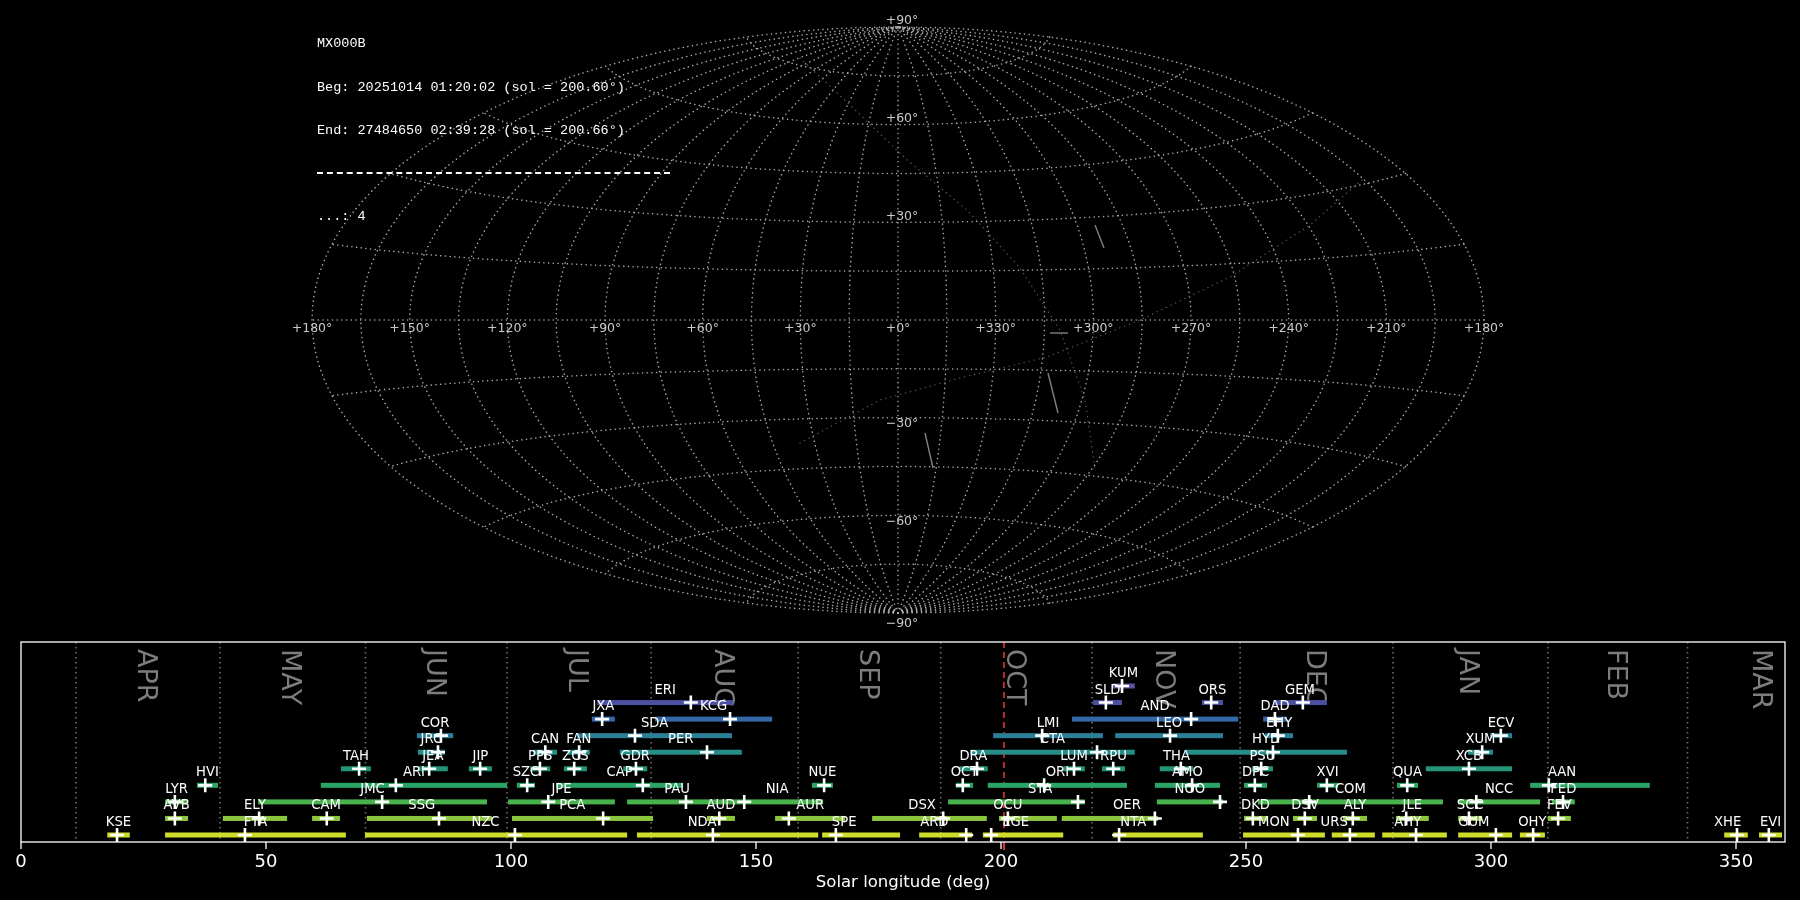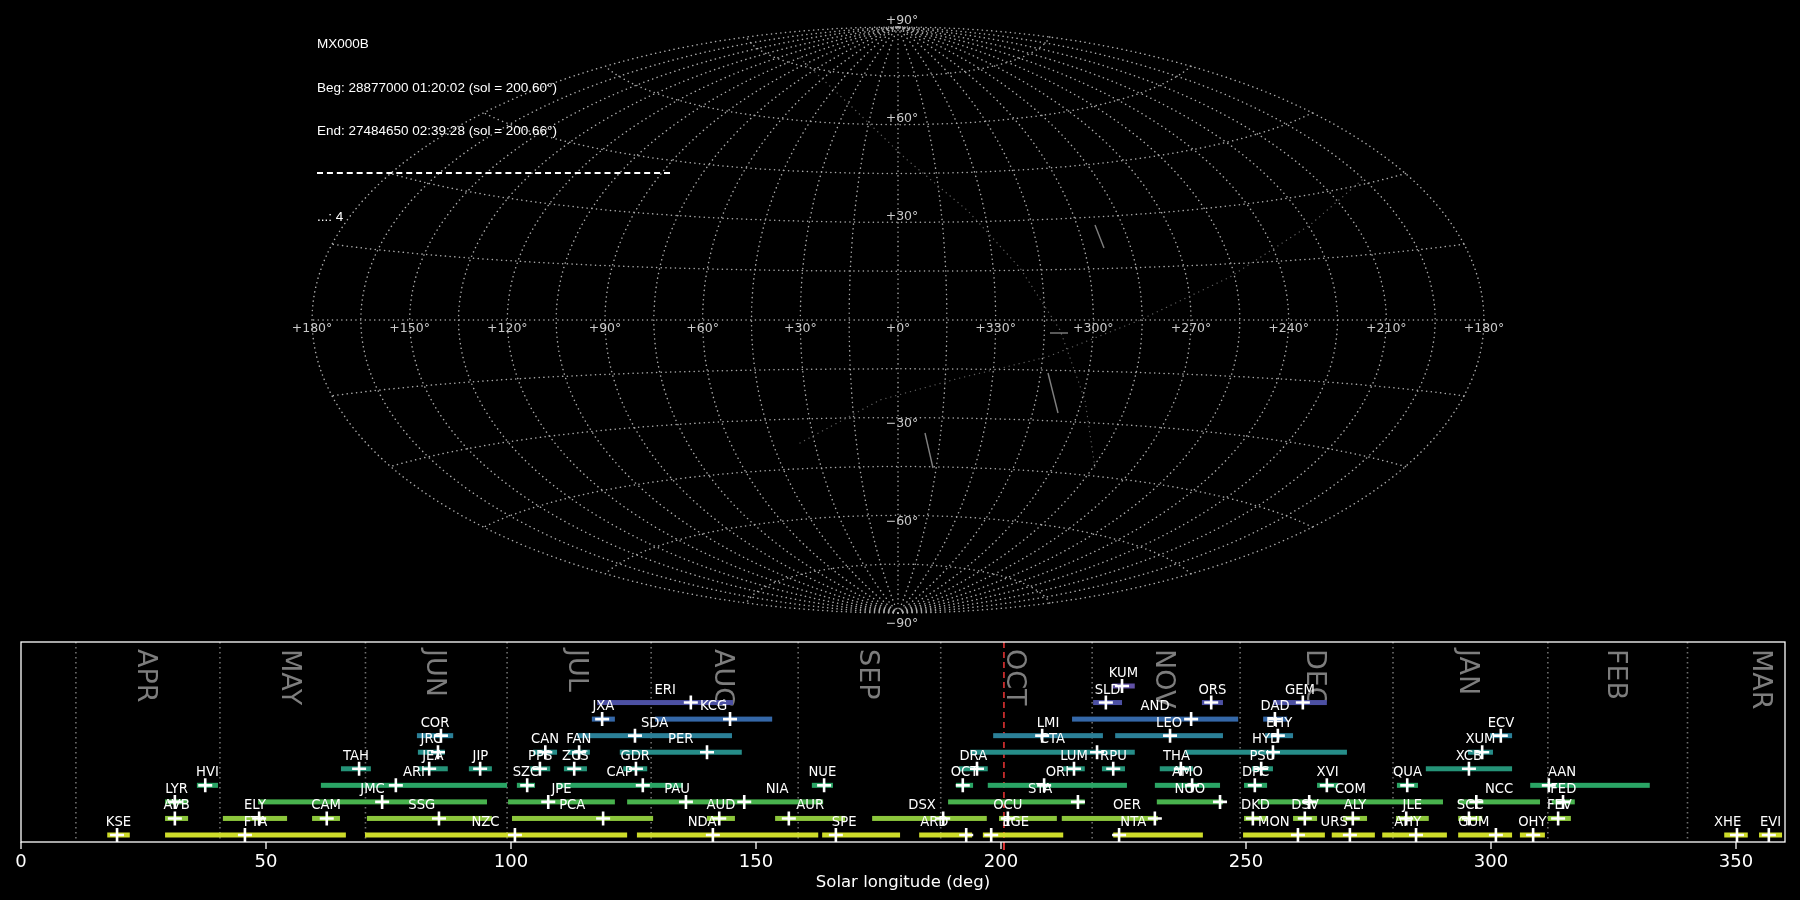--- a/index.html
+++ b/index.html
@@ -1,31 +1,31 @@
 <!DOCTYPE html>
 <html><head>
 <meta charset="utf-8">
 <style>
   html,body{margin:0;padding:0;background:#000;}
   #app{position:relative;width:1800px;height:900px;background:#000;overflow:hidden;
        font-family:"DejaVu Sans",sans-serif;}
   #hdr{position:absolute;left:317px;top:8px;color:#fff;
-       font-family:Liberation Sans, sans-serif;font-size:13.5px;line-height:14.5px;
+       font-family:Liberation Mono, monospace;font-size:13.5px;line-height:14.5px;
        white-space:pre;}
   #hdr .sep{width:353px;height:0;border-top:2px dashed #fff;margin:4px 0 7px 0;}
   svg text{font-family:"DejaVu Sans",sans-serif;}
 </style>
 </head>
 <body>
 
 <div id="app">
 
   <div id="hdr">
     <div>MX000B</div>
-    <div>Beg: 28877000 01:20:02 (sol = 200.60°)</div>
+    <div>Beg: 20251014 01:20:02 (sol = 200.60°)</div>
     <div>End: 27484650 02:39:28 (sol = 200.66°)</div>
     <div class="sep"></div>
     <div>...: 4</div>
   </div>
 
   <svg id="scene" width="1800" height="900" viewBox="0 0 1800 900">
     <g id="g-map">
         <polyline points="1049.7,603.0 1049.2,602.2 1048.7,601.4 1048.2,600.6 1047.6,599.8 1047.0,599.0 1046.3,598.2 1045.6,597.5 1044.8,596.7 1044.1,595.9 1043.2,595.2 1042.4,594.4 1041.5,593.7 1040.5,593.0 1039.6,592.3 1038.6,591.5 1037.5,590.8 1036.4,590.1 1035.3,589.5 1034.2,588.8 1033.0,588.1 1031.8,587.4 1030.6,586.8 1029.3,586.1 1028.0,585.5 1026.6,584.9 1025.3,584.2 1023.9,583.6 1022.5,583.0 1021.0,582.4 1019.5,581.8 1018.0,581.3 1016.5,580.7 1014.9,580.1 1013.3,579.6 1011.7,579.0 1010.1,578.5 1008.4,578.0 1006.7,577.5 1005.0,577.0 1003.3,576.5 1001.5,576.0 999.8,575.5 998.0,575.1 996.1,574.6 994.3,574.1 992.4,573.7 990.6,573.3 988.7,572.9 986.8,572.5 984.8,572.1 982.9,571.7 980.9,571.3 978.9,570.9 976.9,570.6 974.9,570.2 972.9,569.9 970.8,569.5 968.8,569.2 966.7,568.9 964.6,568.6 962.5,568.3 960.4,568.0 958.3,567.8 956.1,567.5 954.0,567.3 951.8,567.0 949.7,566.8 947.5,566.6 945.3,566.3 943.1,566.1 940.9,566.0 938.7,565.8 936.5,565.6 934.3,565.4 932.0,565.3 929.8,565.1 927.5,565.0 925.3,564.9 923.0,564.8 920.8,564.7 918.5,564.6 916.2,564.5 914.0,564.4 911.7,564.3 909.4,564.3 907.1,564.2 904.8,564.2 902.6,564.2 900.3,564.2 898.0,564.2 895.7,564.2 893.4,564.2 891.2,564.2 888.9,564.2 886.6,564.3 884.3,564.3 882.0,564.4 879.8,564.5 877.5,564.6 875.2,564.7 873.0,564.8 870.7,564.9 868.5,565.0 866.2,565.1 864.0,565.3 861.7,565.4 859.5,565.6 857.3,565.8 855.1,566.0 852.9,566.1 850.7,566.3 848.5,566.6 846.3,566.8 844.2,567.0 842.0,567.3 839.9,567.5 837.7,567.8 835.6,568.0 833.5,568.3 831.4,568.6 829.3,568.9 827.2,569.2 825.2,569.5 823.1,569.9 821.1,570.2 819.1,570.6 817.1,570.9 815.1,571.3 813.1,571.7 811.2,572.1 809.2,572.5 807.3,572.9 805.4,573.3 803.6,573.7 801.7,574.1 799.9,574.6 798.0,575.1 796.2,575.5 794.5,576.0 792.7,576.5 791.0,577.0 789.3,577.5 787.6,578.0 785.9,578.5 784.3,579.0 782.7,579.6 781.1,580.1 779.5,580.7 778.0,581.3 776.5,581.8 775.0,582.4 773.5,583.0 772.1,583.6 770.7,584.2 769.4,584.9 768.0,585.5 766.7,586.1 765.4,586.8 764.2,587.4 763.0,588.1 761.8,588.8 760.7,589.5 759.6,590.1 758.5,590.8 757.4,591.5 756.4,592.3 755.5,593.0 754.5,593.7 753.6,594.4 752.8,595.2 751.9,595.9 751.2,596.7 750.4,597.5 749.7,598.2 749.0,599.0 748.4,599.8 747.8,600.6 747.3,601.4 746.8,602.2 746.3,603.0" fill="none" stroke="#ababab" stroke-width="1.5" stroke-dasharray="0.1 4.6" stroke-linecap="round"></polyline>
         <polyline points="1191.0,573.7 1189.3,572.3 1187.6,571.0 1185.8,569.6 1184.0,568.3 1182.1,566.9 1180.1,565.6 1178.0,564.4 1176.0,563.1 1173.8,561.8 1171.6,560.6 1169.4,559.4 1167.1,558.2 1164.7,557.0 1162.3,555.9 1159.8,554.8 1157.3,553.6 1154.8,552.5 1152.2,551.5 1149.6,550.4 1146.9,549.4 1144.2,548.3 1141.4,547.3 1138.6,546.3 1135.7,545.4 1132.9,544.4 1129.9,543.5 1127.0,542.6 1124.0,541.7 1121.0,540.8 1117.9,539.9 1114.8,539.1 1111.7,538.2 1108.5,537.4 1105.4,536.6 1102.1,535.8 1098.9,535.1 1095.6,534.3 1092.3,533.6 1089.0,532.8 1085.7,532.1 1082.3,531.5 1078.9,530.8 1075.5,530.1 1072.0,529.5 1068.5,528.9 1065.0,528.2 1061.5,527.7 1058.0,527.1 1054.4,526.5 1050.9,526.0 1047.3,525.4 1043.7,524.9 1040.0,524.4 1036.4,523.9 1032.7,523.4 1029.1,523.0 1025.4,522.5 1021.6,522.1 1017.9,521.7 1014.2,521.2 1010.4,520.9 1006.7,520.5 1002.9,520.1 999.1,519.8 995.3,519.4 991.5,519.1 987.7,518.8 983.9,518.5 980.0,518.2 976.2,517.9 972.3,517.7 968.5,517.4 964.6,517.2 960.7,517.0 956.8,516.8 952.9,516.6 949.0,516.4 945.1,516.3 941.2,516.1 937.3,516.0 933.4,515.9 929.5,515.7 925.5,515.7 921.6,515.6 917.7,515.5 913.7,515.4 909.8,515.4 905.9,515.4 901.9,515.3 898.0,515.3 894.1,515.3 890.1,515.4 886.2,515.4 882.3,515.4 878.3,515.5 874.4,515.6 870.5,515.7 866.5,515.7 862.6,515.9 858.7,516.0 854.8,516.1 850.9,516.3 847.0,516.4 843.1,516.6 839.2,516.8 835.3,517.0 831.4,517.2 827.5,517.4 823.7,517.7 819.8,517.9 816.0,518.2 812.1,518.5 808.3,518.8 804.5,519.1 800.7,519.4 796.9,519.8 793.1,520.1 789.3,520.5 785.6,520.9 781.8,521.2 778.1,521.7 774.4,522.1 770.6,522.5 766.9,523.0 763.3,523.4 759.6,523.9 756.0,524.4 752.3,524.9 748.7,525.4 745.1,526.0 741.6,526.5 738.0,527.1 734.5,527.7 731.0,528.2 727.5,528.9 724.0,529.5 720.5,530.1 717.1,530.8 713.7,531.5 710.3,532.1 707.0,532.8 703.7,533.6 700.4,534.3 697.1,535.1 693.9,535.8 690.6,536.6 687.5,537.4 684.3,538.2 681.2,539.1 678.1,539.9 675.0,540.8 672.0,541.7 669.0,542.6 666.1,543.5 663.1,544.4 660.3,545.4 657.4,546.3 654.6,547.3 651.8,548.3 649.1,549.4 646.4,550.4 643.8,551.5 641.2,552.5 638.7,553.6 636.2,554.8 633.7,555.9 631.3,557.0 628.9,558.2 626.6,559.4 624.4,560.6 622.2,561.8 620.0,563.1 618.0,564.4 615.9,565.6 613.9,566.9 612.0,568.3 610.2,569.6 608.4,571.0 606.7,572.3 605.0,573.7" fill="none" stroke="#ababab" stroke-width="1.5" stroke-dasharray="0.1 4.6" stroke-linecap="round"></polyline>
         <polyline points="1312.4,527.2 1309.1,525.6 1305.7,524.0 1302.3,522.4 1298.9,520.9 1295.3,519.4 1291.8,518.0 1288.1,516.5 1284.5,515.1 1280.7,513.8 1277.0,512.4 1273.1,511.1 1269.3,509.8 1265.4,508.5 1261.4,507.3 1257.4,506.0 1253.4,504.9 1249.3,503.7 1245.2,502.5 1241.1,501.4 1236.9,500.3 1232.7,499.2 1228.4,498.2 1224.1,497.2 1219.8,496.1 1215.5,495.2 1211.1,494.2 1206.7,493.2 1202.3,492.3 1197.9,491.4 1193.4,490.5 1188.9,489.7 1184.3,488.8 1179.8,488.0 1175.2,487.2 1170.6,486.4 1166.0,485.6 1161.4,484.9 1156.7,484.1 1152.0,483.4 1147.3,482.7 1142.6,482.0 1137.9,481.4 1133.1,480.7 1128.3,480.1 1123.6,479.5 1118.7,478.9 1113.9,478.3 1109.1,477.7 1104.3,477.2 1099.4,476.7 1094.5,476.1 1089.6,475.6 1084.7,475.1 1079.8,474.7 1074.9,474.2 1070.0,473.8 1065.0,473.3 1060.1,472.9 1055.1,472.5 1050.1,472.1 1045.1,471.7 1040.1,471.4 1035.1,471.0 1030.1,470.7 1025.1,470.4 1020.1,470.1 1015.0,469.8 1010.0,469.5 1005.0,469.2 999.9,469.0 994.8,468.7 989.8,468.5 984.7,468.3 979.6,468.1 974.5,467.9 969.5,467.7 964.4,467.5 959.3,467.4 954.2,467.2 949.1,467.1 944.0,467.0 938.9,466.9 933.8,466.8 928.7,466.7 923.6,466.7 918.5,466.6 913.3,466.6 908.2,466.5 903.1,466.5 898.0,466.5 892.9,466.5 887.8,466.5 882.7,466.6 877.5,466.6 872.4,466.7 867.3,466.7 862.2,466.8 857.1,466.9 852.0,467.0 846.9,467.1 841.8,467.2 836.7,467.4 831.6,467.5 826.5,467.7 821.5,467.9 816.4,468.1 811.3,468.3 806.2,468.5 801.2,468.7 796.1,469.0 791.0,469.2 786.0,469.5 781.0,469.8 775.9,470.1 770.9,470.4 765.9,470.7 760.9,471.0 755.9,471.4 750.9,471.7 745.9,472.1 740.9,472.5 735.9,472.9 731.0,473.3 726.0,473.8 721.1,474.2 716.2,474.7 711.3,475.1 706.4,475.6 701.5,476.1 696.6,476.7 691.7,477.2 686.9,477.7 682.1,478.3 677.3,478.9 672.4,479.5 667.7,480.1 662.9,480.7 658.1,481.4 653.4,482.0 648.7,482.7 644.0,483.4 639.3,484.1 634.6,484.9 630.0,485.6 625.4,486.4 620.8,487.2 616.2,488.0 611.7,488.8 607.1,489.7 602.6,490.5 598.1,491.4 593.7,492.3 589.3,493.2 584.9,494.2 580.5,495.2 576.2,496.1 571.9,497.2 567.6,498.2 563.3,499.2 559.1,500.3 554.9,501.4 550.8,502.5 546.7,503.7 542.6,504.9 538.6,506.0 534.6,507.3 530.6,508.5 526.7,509.8 522.9,511.1 519.0,512.4 515.3,513.8 511.5,515.1 507.9,516.5 504.2,518.0 500.7,519.4 497.1,520.9 493.7,522.4 490.3,524.0 486.9,525.6 483.6,527.2" fill="none" stroke="#ababab" stroke-width="1.5" stroke-dasharray="0.1 4.6" stroke-linecap="round"></polyline>

